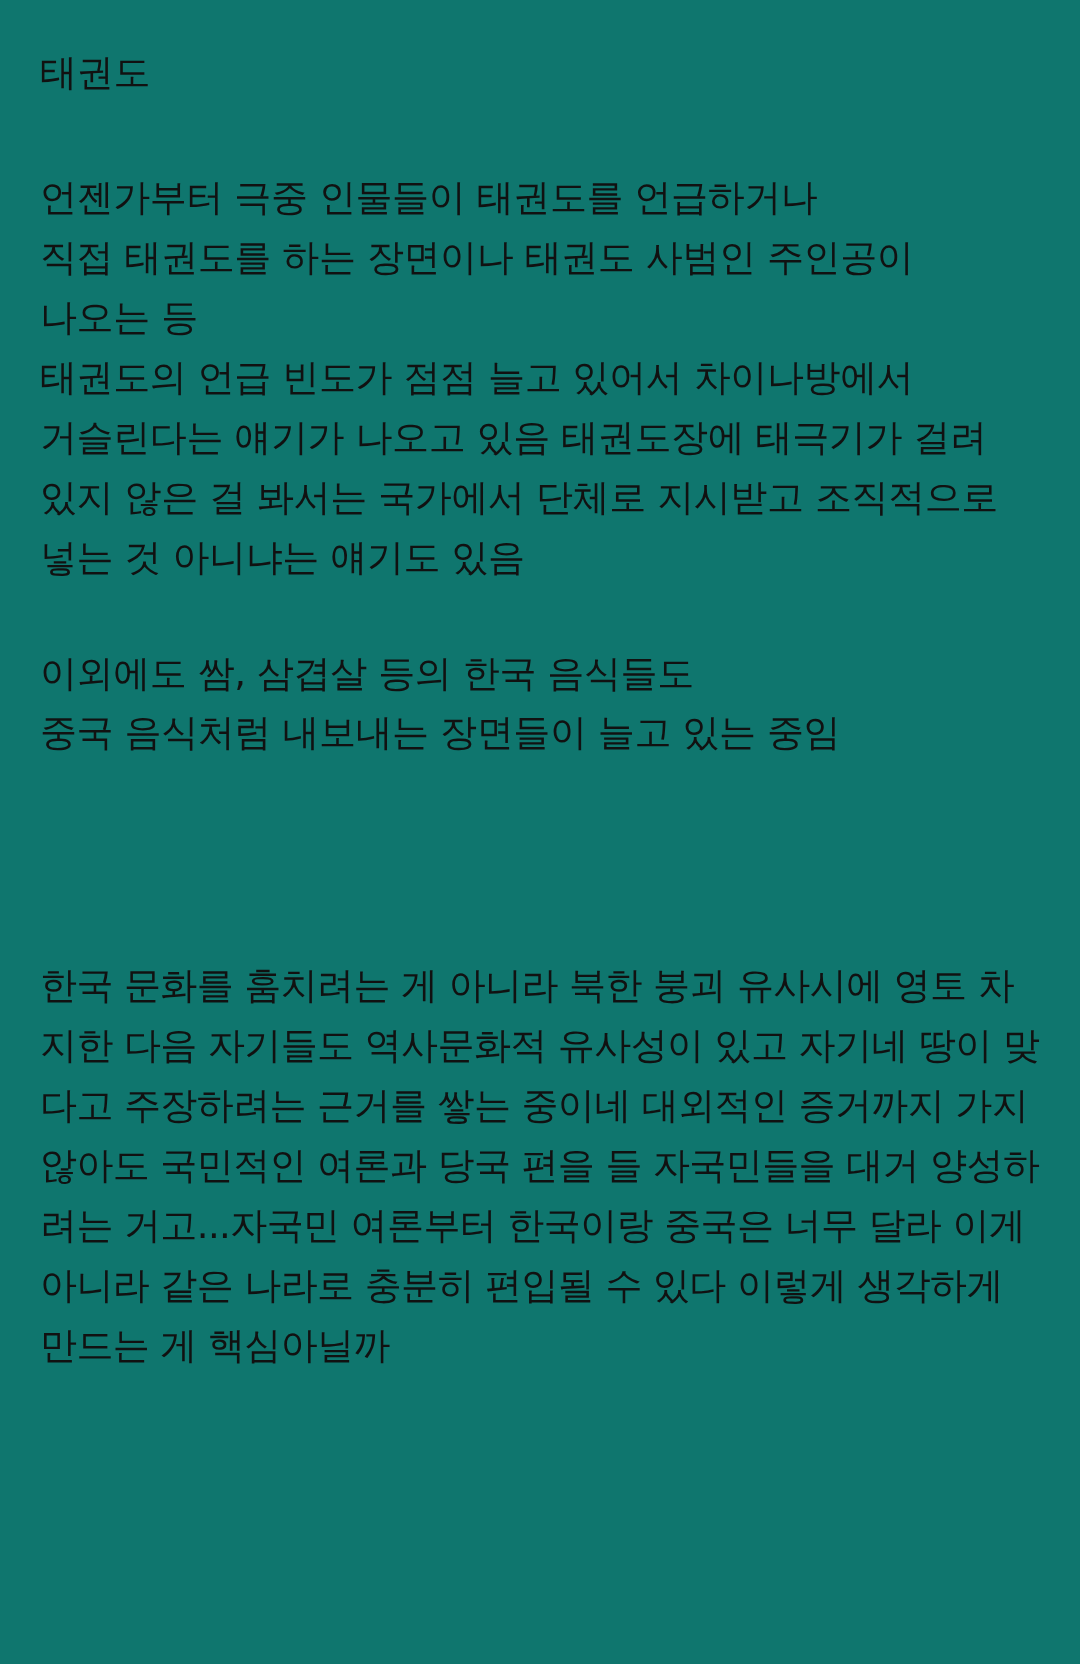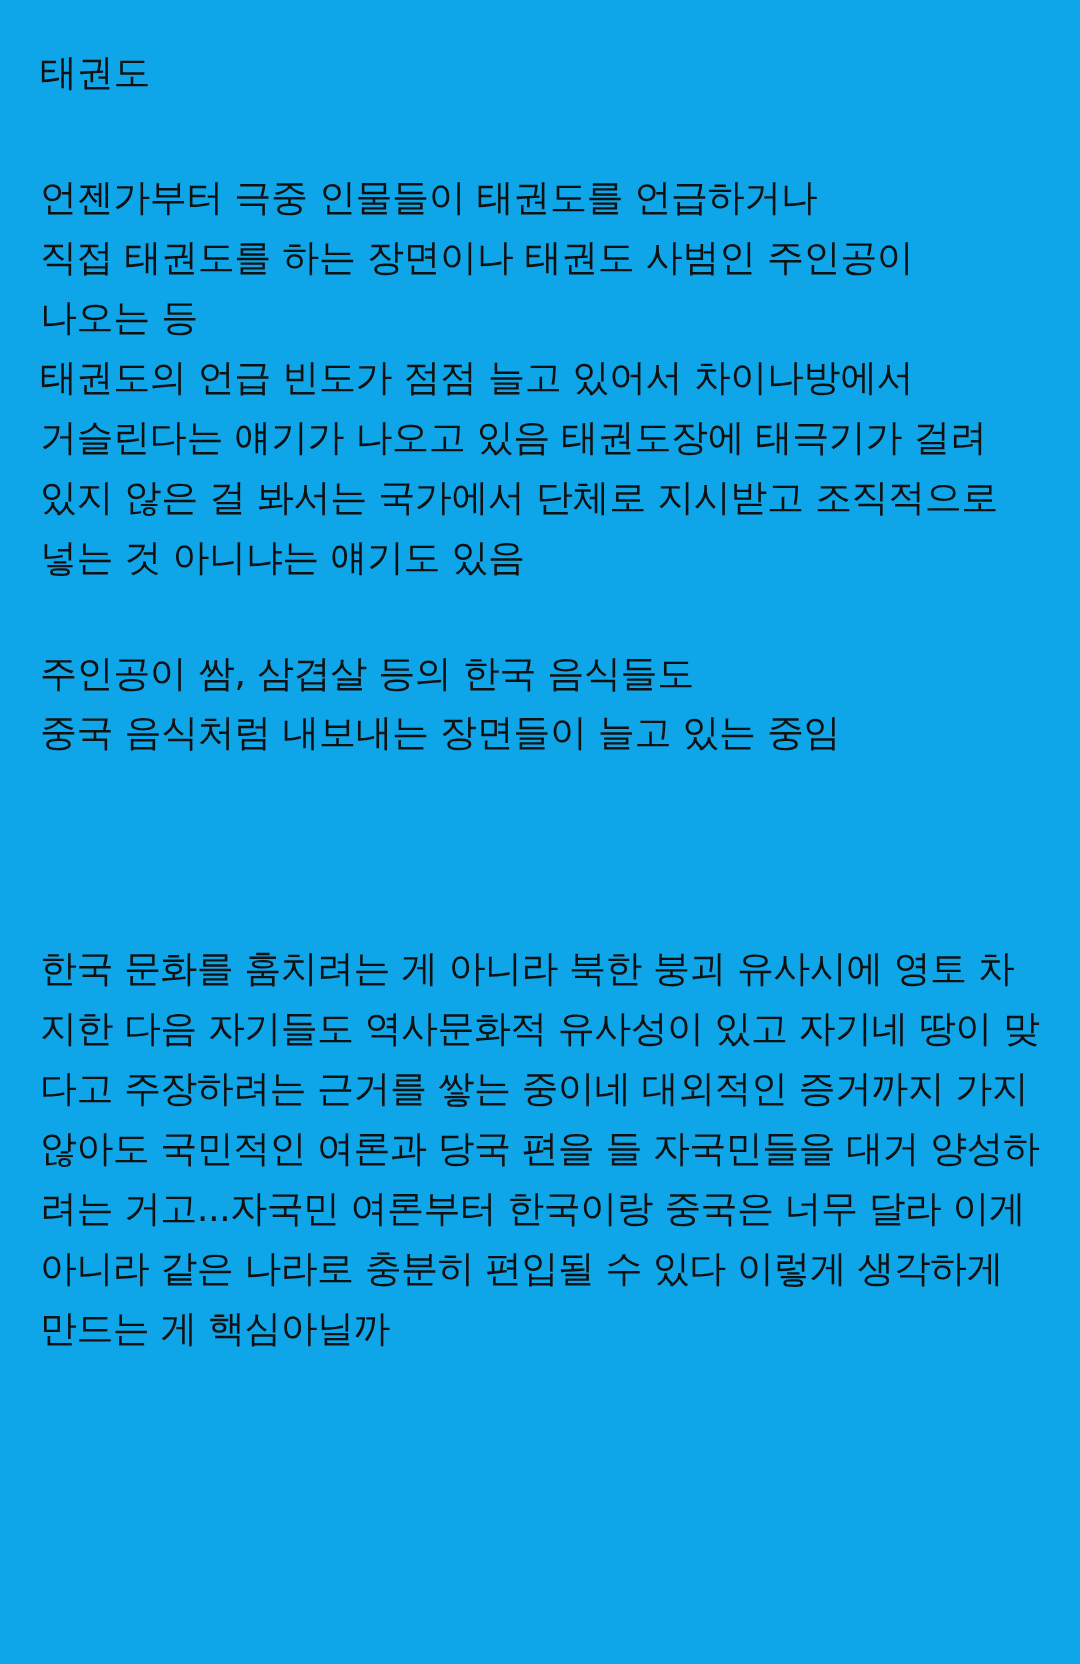--- a/index.html
+++ b/index.html
@@ -11,21 +11,21 @@
     width: 1080px;
     min-height: 1664px;
     font-family: "DejaVu Sans", "Liberation Sans", sans-serif;
     color: #1a1a1a;
   }
   .page {
     width: 1080px;
     min-height: 1664px;
     box-sizing: border-box;
     padding: 48px 40px 40px 40px;
-    background: #0ea5e9;
+    background: #0f766e;
   }
   .title {
     font-size: 37px;
     line-height: 1.35;
     font-weight: 400;
     color: #111111;
     margin: 0 0 0 0;
     letter-spacing: -0.3px;
   }
   .block {
@@ -52,39 +52,40 @@
     letter-spacing: -0.4px;
     margin-bottom: 4px;
   }
   .comment-body {
     font-size: 37px;
     line-height: 1.62;
     color: #111111;
     letter-spacing: -0.6px;
     white-space: pre-wrap;
     word-break: break-all;
+    margin-top: 17px;
   }
 </style>
 </head>
 <body>
 
 <div class="page">
 
   <h1 class="title">태권도</h1>
 
   <div class="gap-lg"></div>
 
   <div class="block">언젠가부터 극중 인물들이 태권도를 언급하거나
 직접 태권도를 하는 장면이나 태권도 사범인 주인공이
 나오는 등
 태권도의 언급 빈도가 점점 늘고 있어서 차이나방에서 거슬린다는 얘기가 나오고 있음 태권도장에 태극기가 걸려 있지 않은 걸 봐서는 국가에서 단체로 지시받고 조직적으로 넣는 것 아니냐는 얘기도 있음</div>
 
   <div class="gap-md"></div>
 
-  <div class="block">주인공이 쌈, 삼겹살 등의 한국 음식들도
+  <div class="block">이외에도 쌈, 삼겹살 등의 한국 음식들도
 중국 음식처럼 내보내는 장면들이 늘고 있는 중임</div>
 
   <div class="gap-xl"></div>
 
 
   <div class="gap-md"></div>
 
 
   <div class="comment-body">한국 문화를 훔치려는 게 아니라 북한 붕괴 유사시에 영토 차지한 다음 자기들도 역사문화적 유사성이 있고 자기네 땅이 맞다고 주장하려는 근거를 쌓는 중이네 대외적인 증거까지 가지 않아도 국민적인 여론과 당국 편을 들 자국민들을 대거 양성하려는 거고...자국민 여론부터 한국이랑 중국은 너무 달라 이게 아니라 같은 나라로 충분히 편입될 수 있다 이렇게 생각하게 만드는 게 핵심아닐까</div>
 

